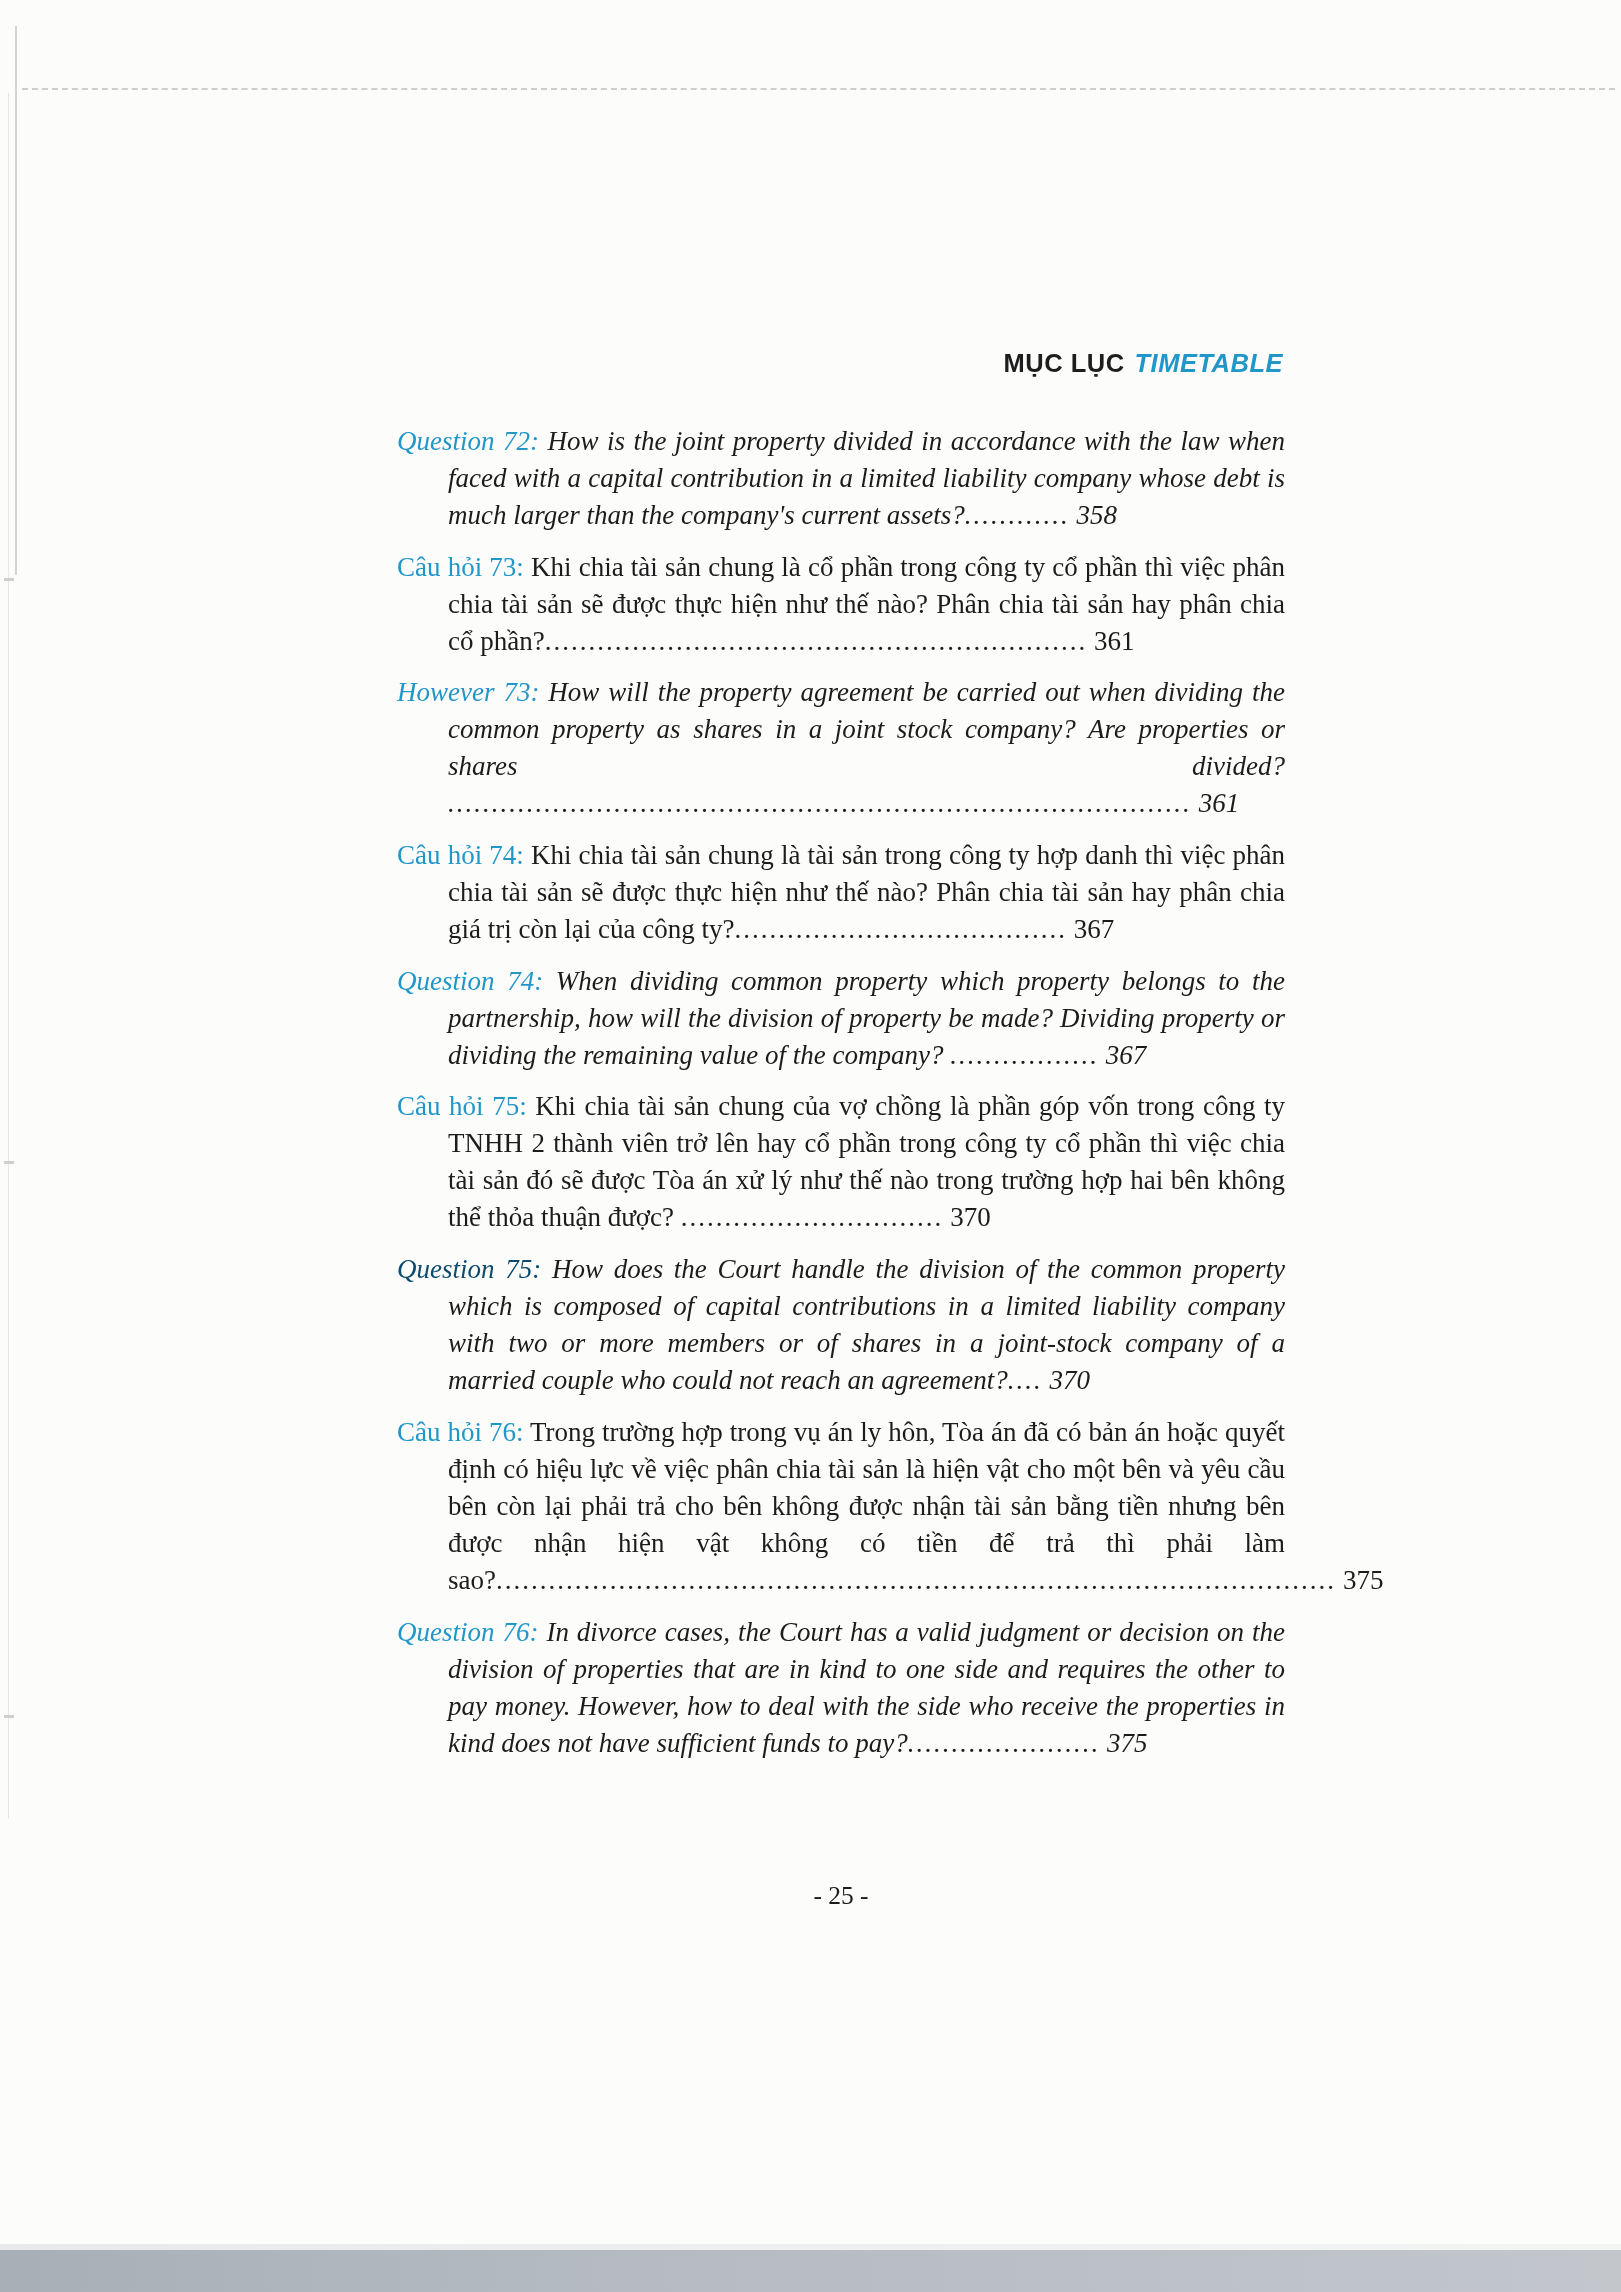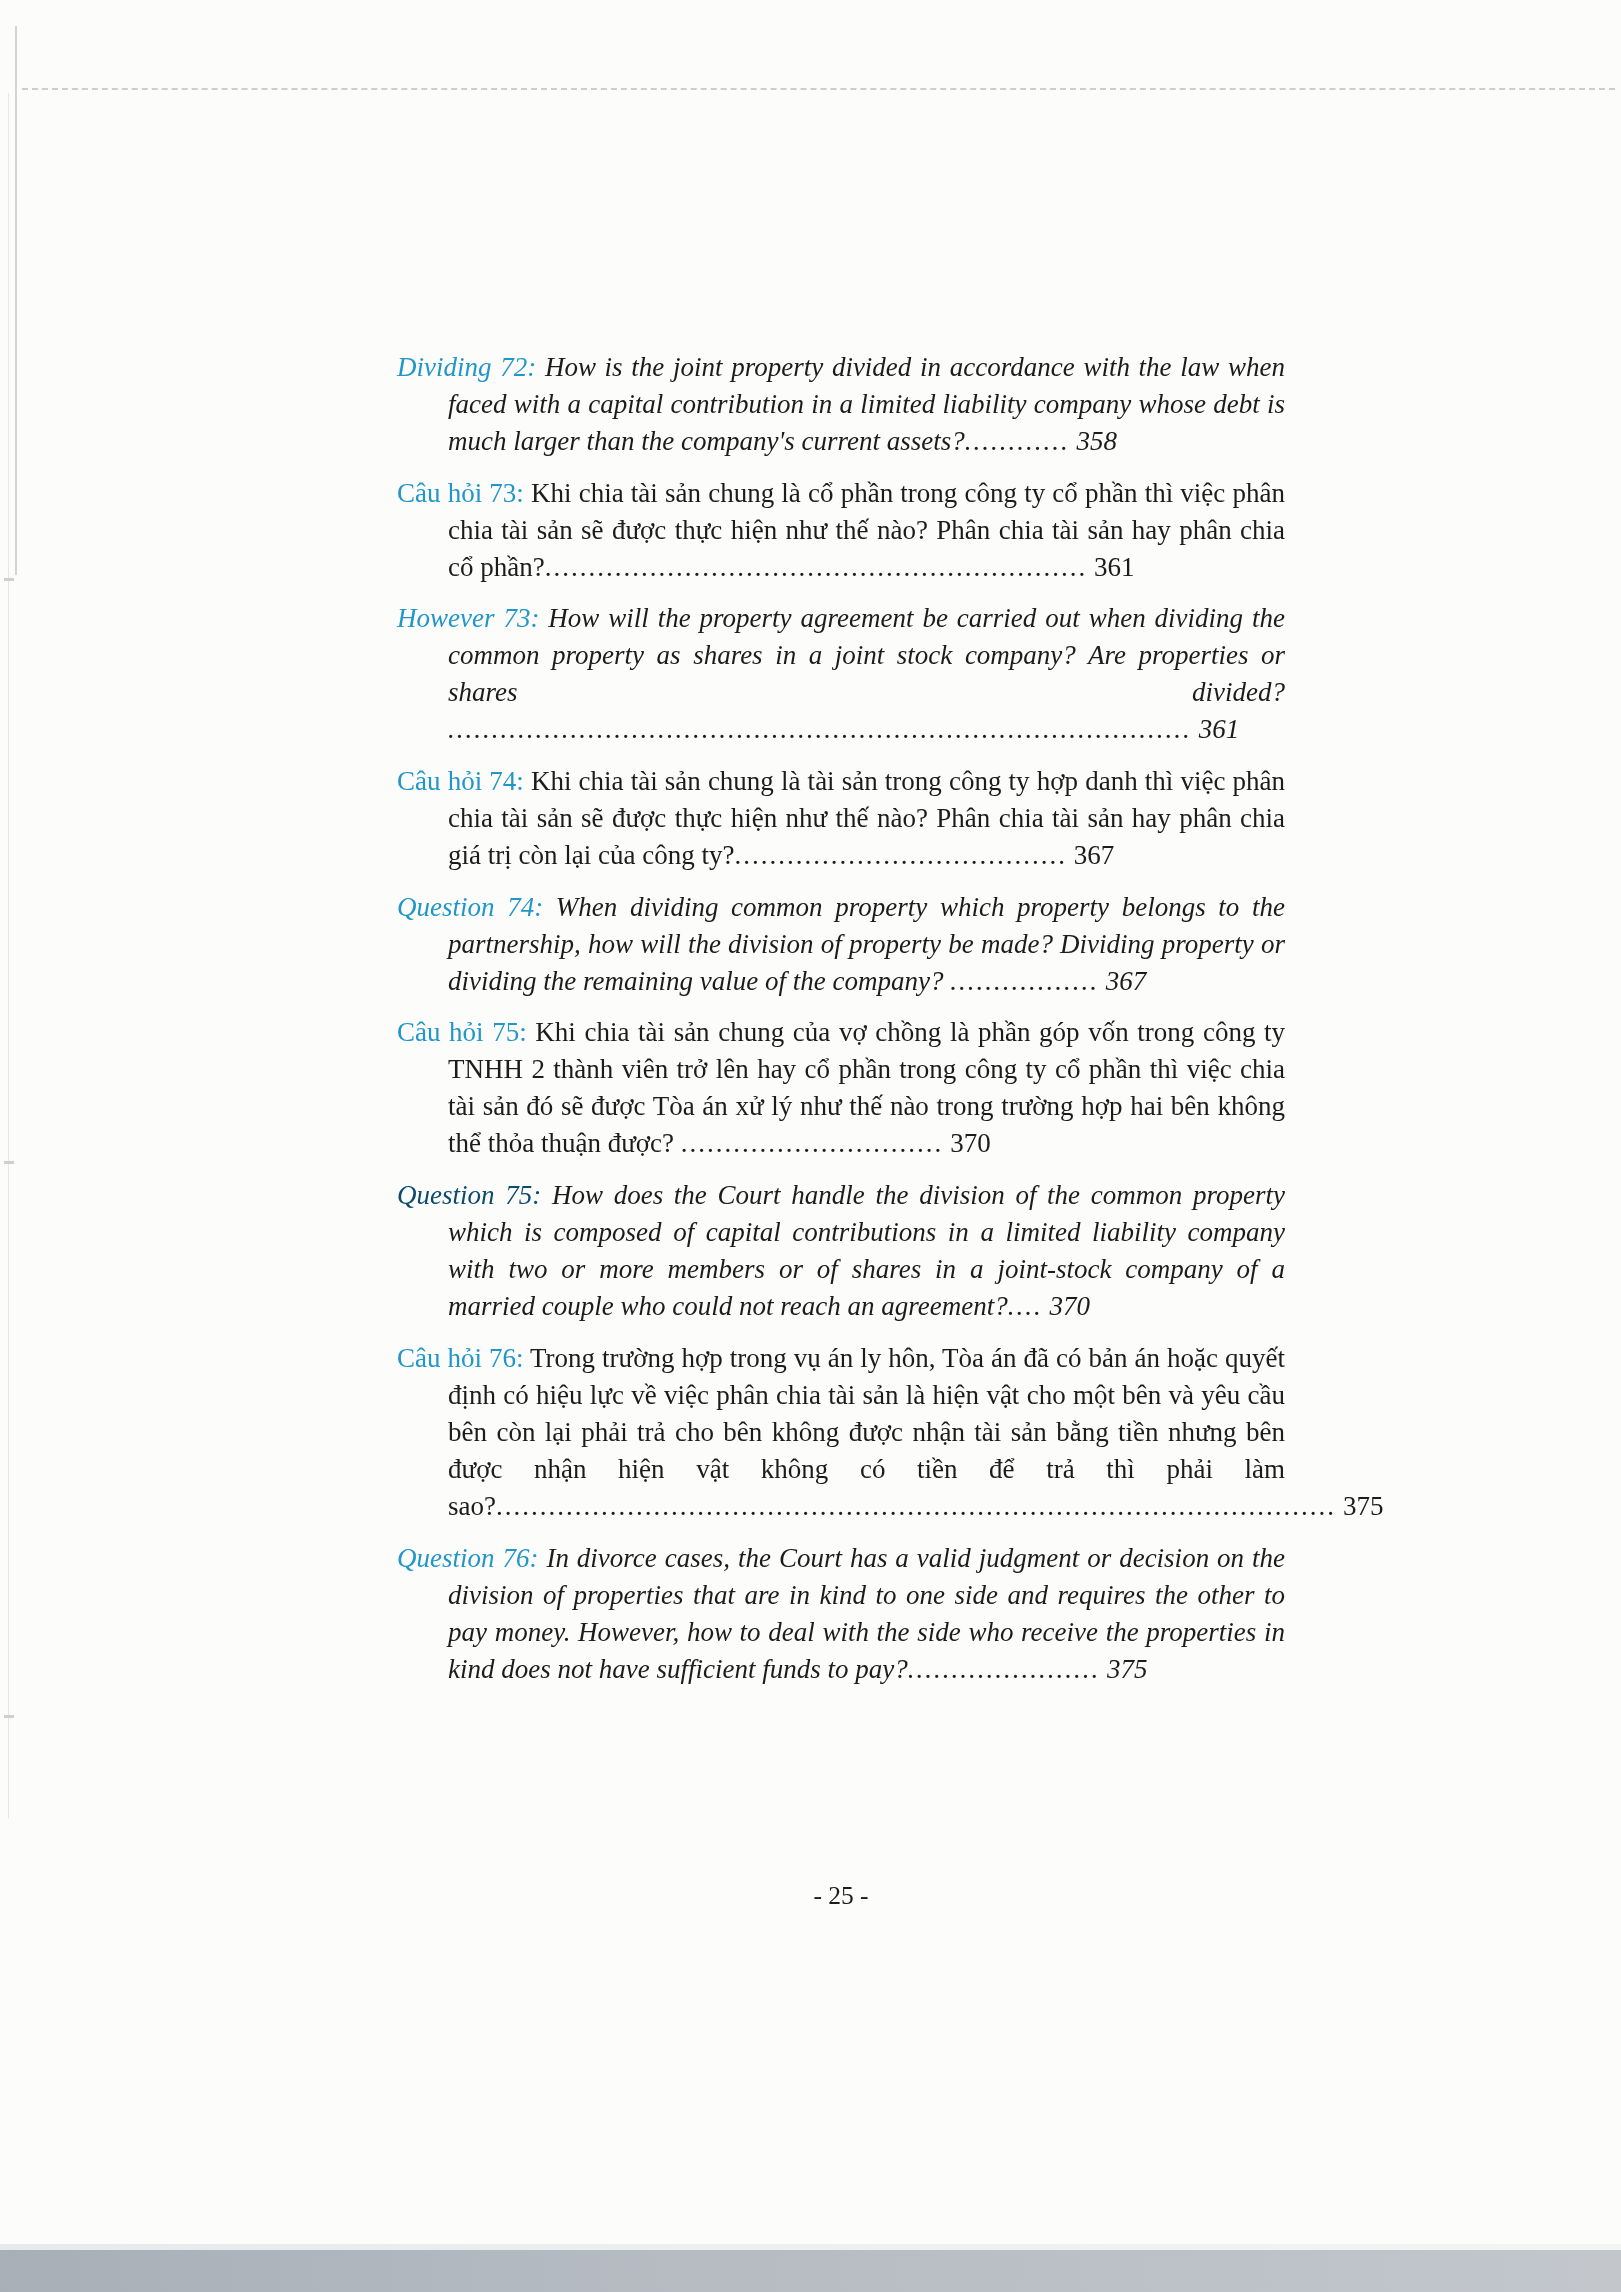--- a/index.html
+++ b/index.html
@@ -86,23 +86,26 @@
 
   <div class="top-dashed-line"></div>
   <div class="left-edge-line"></div>
   <div class="left-edge-faint"></div>
   <div class="left-tick t1"></div>
   <div class="left-tick t2"></div>
   <div class="left-tick t3"></div>
 
   <div class="content">
 
+    <div class="page-header">
+      <span class="vi-title">MỤC LỤC</span><span class="en-title" style="color:#2196c8">TIMETABLE</span>
+    </div>
 
     <p class="toc-entry en">
-      <span class="label" style="color:#2196c8">Dividing 72:</span><span>How is the joint property divided in accordance with the law when faced with a capital contribution in a limited liability company whose debt is much larger than the company's current assets?</span><span class="leader">............</span><span class="pagenum">358</span>
+      <span class="label" style="color:#2196c8">Question 72:</span><span>How is the joint property divided in accordance with the law when faced with a capital contribution in a limited liability company whose debt is much larger than the company's current assets?</span><span class="leader">............</span><span class="pagenum">358</span>
     </p>
 
     <p class="toc-entry vi">
       <span class="label" style="color:#2196c8">Câu hỏi 73:</span><span>Khi chia tài sản chung là cổ phần trong công ty cổ phần thì việc phân chia tài sản sẽ được thực hiện như thế nào? Phân chia tài sản hay phân chia cổ phần?</span><span class="leader">..............................................................</span><span class="pagenum">361</span>
     </p>
 
     <p class="toc-entry en">
       <span class="label" style="color:#2196c8">However 73:</span><span>How will the property agreement be carried out when dividing the common property as shares in a joint stock company? Are properties or shares divided?</span> <span class="leader">.....................................................................................</span><span class="pagenum">361</span>
     </p>
 

